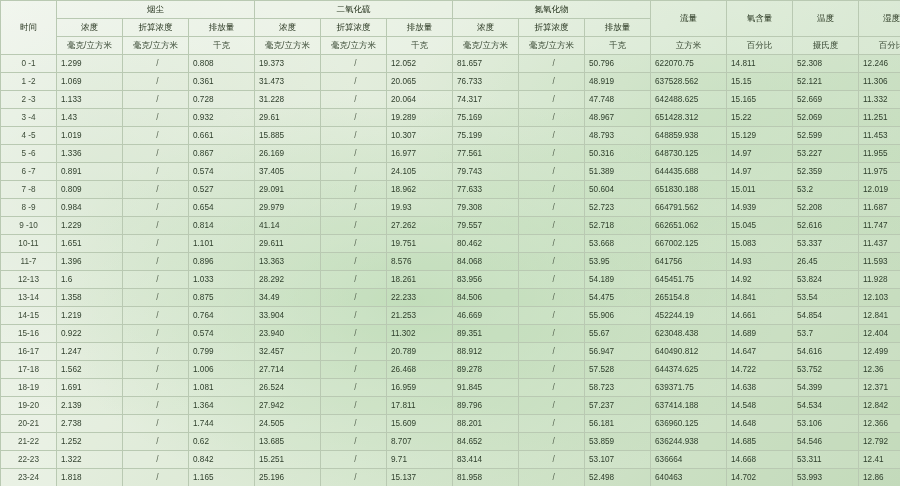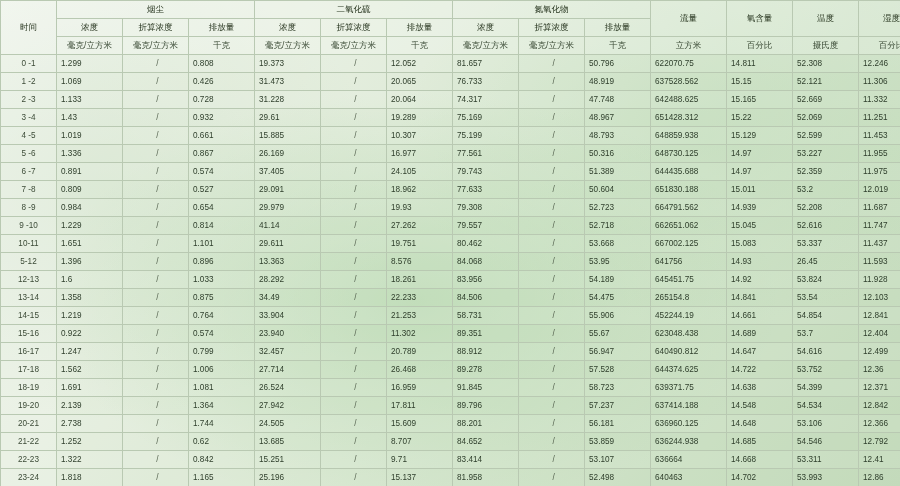--- a/index.html
+++ b/index.html
@@ -130,21 +130,21 @@
           <td class="v">50.796</td>
           <td class="v">622070.75</td>
           <td class="v">14.811</td>
           <td class="v">52.308</td>
           <td class="v">12.246</td>
         </tr>
         <tr>
           <td class="tcol">1 -2</td>
           <td class="v">1.069</td>
           <td class="v slash" style="text-align: center;">/</td>
-          <td class="v">0.426</td>
+          <td class="v">0.361</td>
           <td class="v">31.473</td>
           <td class="v slash" style="text-align: center;">/</td>
           <td class="v">20.065</td>
           <td class="v">76.733</td>
           <td class="v slash" style="text-align: center;">/</td>
           <td class="v">48.919</td>
           <td class="v">637528.562</td>
           <td class="v">15.15</td>
           <td class="v">52.121</td>
           <td class="v">11.306</td>
@@ -287,21 +287,21 @@
           <td class="v">19.751</td>
           <td class="v">80.462</td>
           <td class="v slash" style="text-align: center;">/</td>
           <td class="v">53.668</td>
           <td class="v">667002.125</td>
           <td class="v">15.083</td>
           <td class="v">53.337</td>
           <td class="v">11.437</td>
         </tr>
         <tr>
-          <td class="tcol">5-12</td>
+          <td class="tcol">11-7</td>
           <td class="v">1.396</td>
           <td class="v slash" style="text-align: center;">/</td>
           <td class="v">0.896</td>
           <td class="v">13.363</td>
           <td class="v slash" style="text-align: center;">/</td>
           <td class="v">8.576</td>
           <td class="v">84.068</td>
           <td class="v slash" style="text-align: center;">/</td>
           <td class="v">53.95</td>
           <td class="v">641756</td>
@@ -342,21 +342,21 @@
           <td class="v">12.103</td>
         </tr>
         <tr>
           <td class="tcol">14-15</td>
           <td class="v">1.219</td>
           <td class="v slash" style="text-align: center;">/</td>
           <td class="v">0.764</td>
           <td class="v">33.904</td>
           <td class="v slash" style="text-align: center;">/</td>
           <td class="v">21.253</td>
-          <td class="v">58.731</td>
+          <td class="v">46.669</td>
           <td class="v slash" style="text-align: center;">/</td>
           <td class="v">55.906</td>
           <td class="v">452244.19</td>
           <td class="v">14.661</td>
           <td class="v">54.854</td>
           <td class="v">12.841</td>
         </tr>
         <tr>
           <td class="tcol">15-16</td>
           <td class="v">0.922</td>

